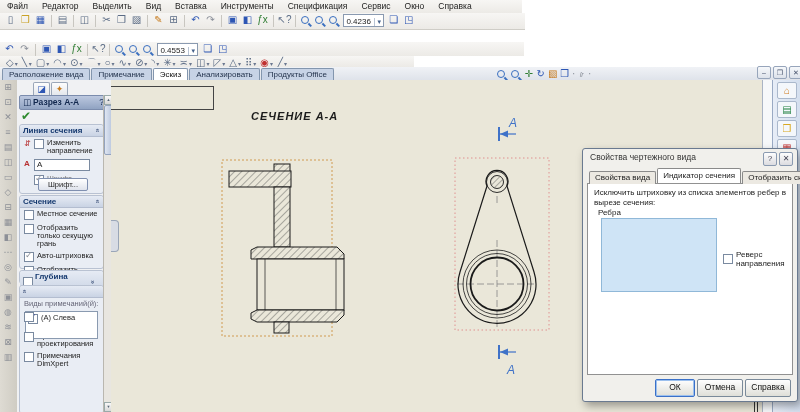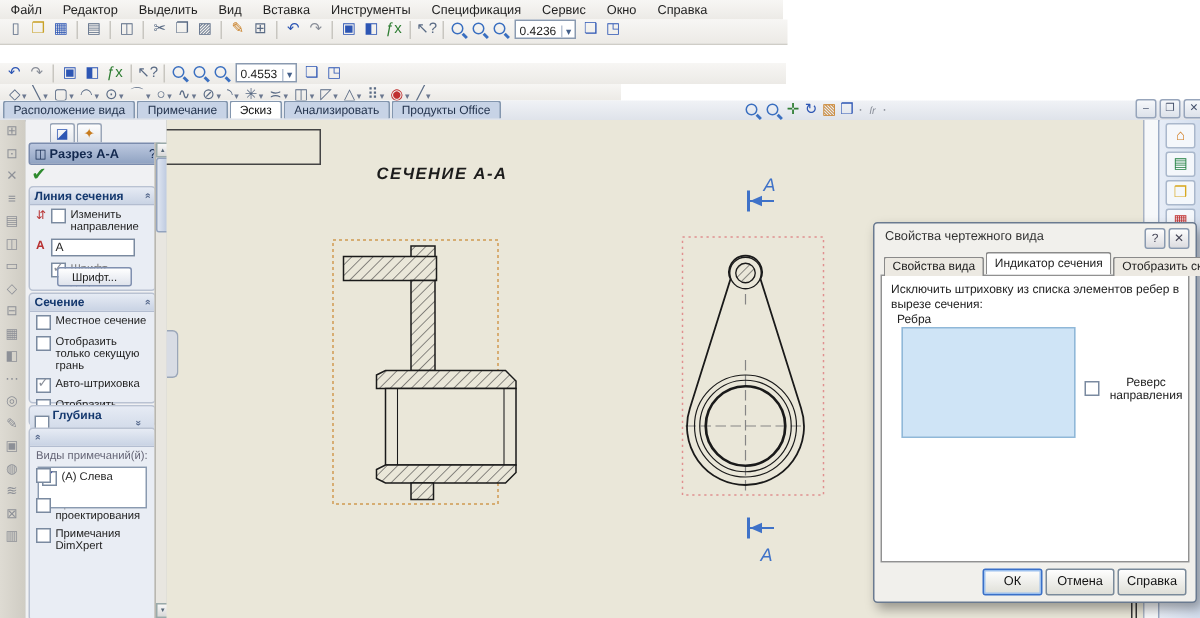--- a/index.html
+++ b/index.html
@@ -318,21 +318,21 @@
     <div class="abs" style="right:4px;top:3px;">
       <span class="dwbtn">?</span><span class="dwbtn">✕</span>
     </div>
     <div class="abs" style="left:6px;top:21px;white-space:nowrap;z-index:2;">
       <span class="dtab">Свойства вида</span><span class="dtab active">Индикатор сечения</span><span class="dtab">Отобразить скрытые кромки</span>
     </div>
     <div class="abs dpanel" style="left:4px;top:34px;width:204px;height:190px;">
       <div class="abs" style="left:6px;top:4px;width:192px;font-size:8px;line-height:9.5px;color:#222;">Исключить штриховку из списка элементов ребер в вырезе сечения:</div>
       <div class="abs" style="left:10px;top:24px;font-size:8px;color:#222;">Ребра</div>
       <div class="abs" style="left:13px;top:34px;width:114px;height:72px;background:#cfe4f6;border:1px solid #90b8d8;"></div>
-      <div class="abs" style="left:135px;top:66px;display:flex;align-items:center;font-size:8px;text-align:center;">
+      <div class="abs" style="left:135px;top:66px;display:flex;align-items:center;font-size:8px;">
         <span class="cb"></span>
         <span>Реверс направления</span>
       </div>
     </div>
     <div class="dbtn def" style="left:72px;top:230px;width:38px;">ОК</div>
     <div class="dbtn" style="left:114px;top:230px;width:44px;">Отмена</div>
     <div class="dbtn" style="left:162px;top:230px;width:44px;">Справка</div>
   </div>
 
 </div>

